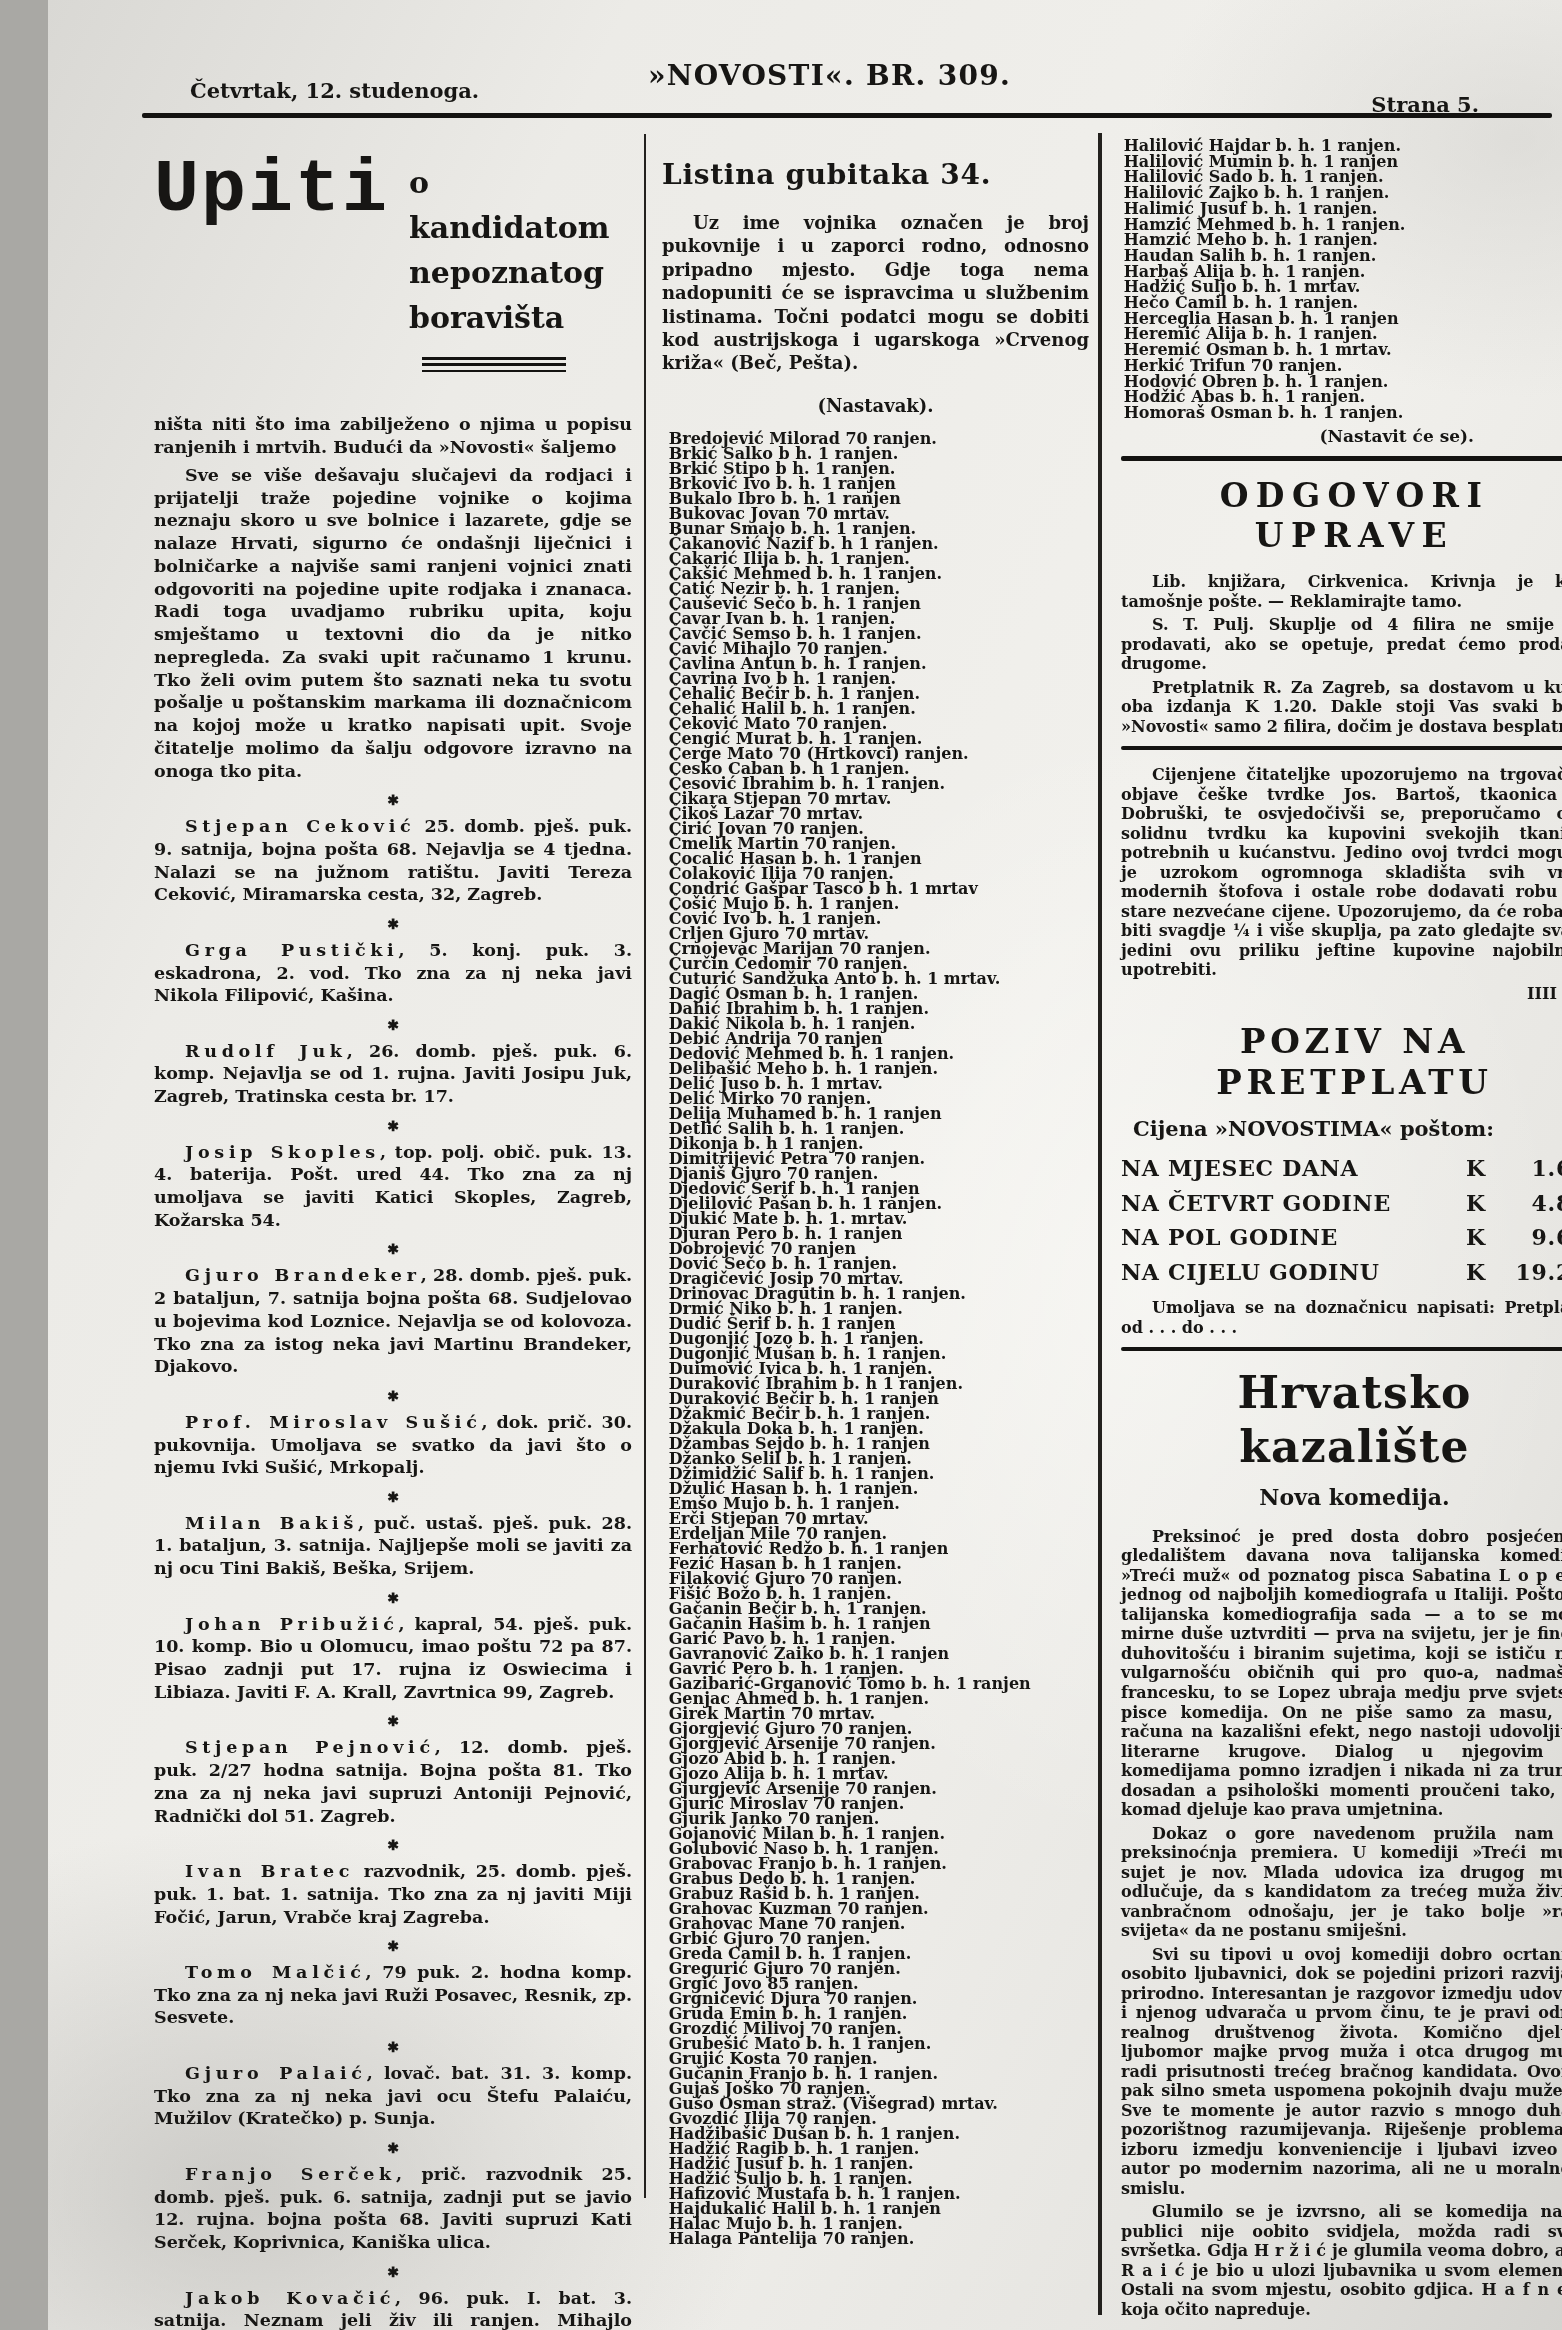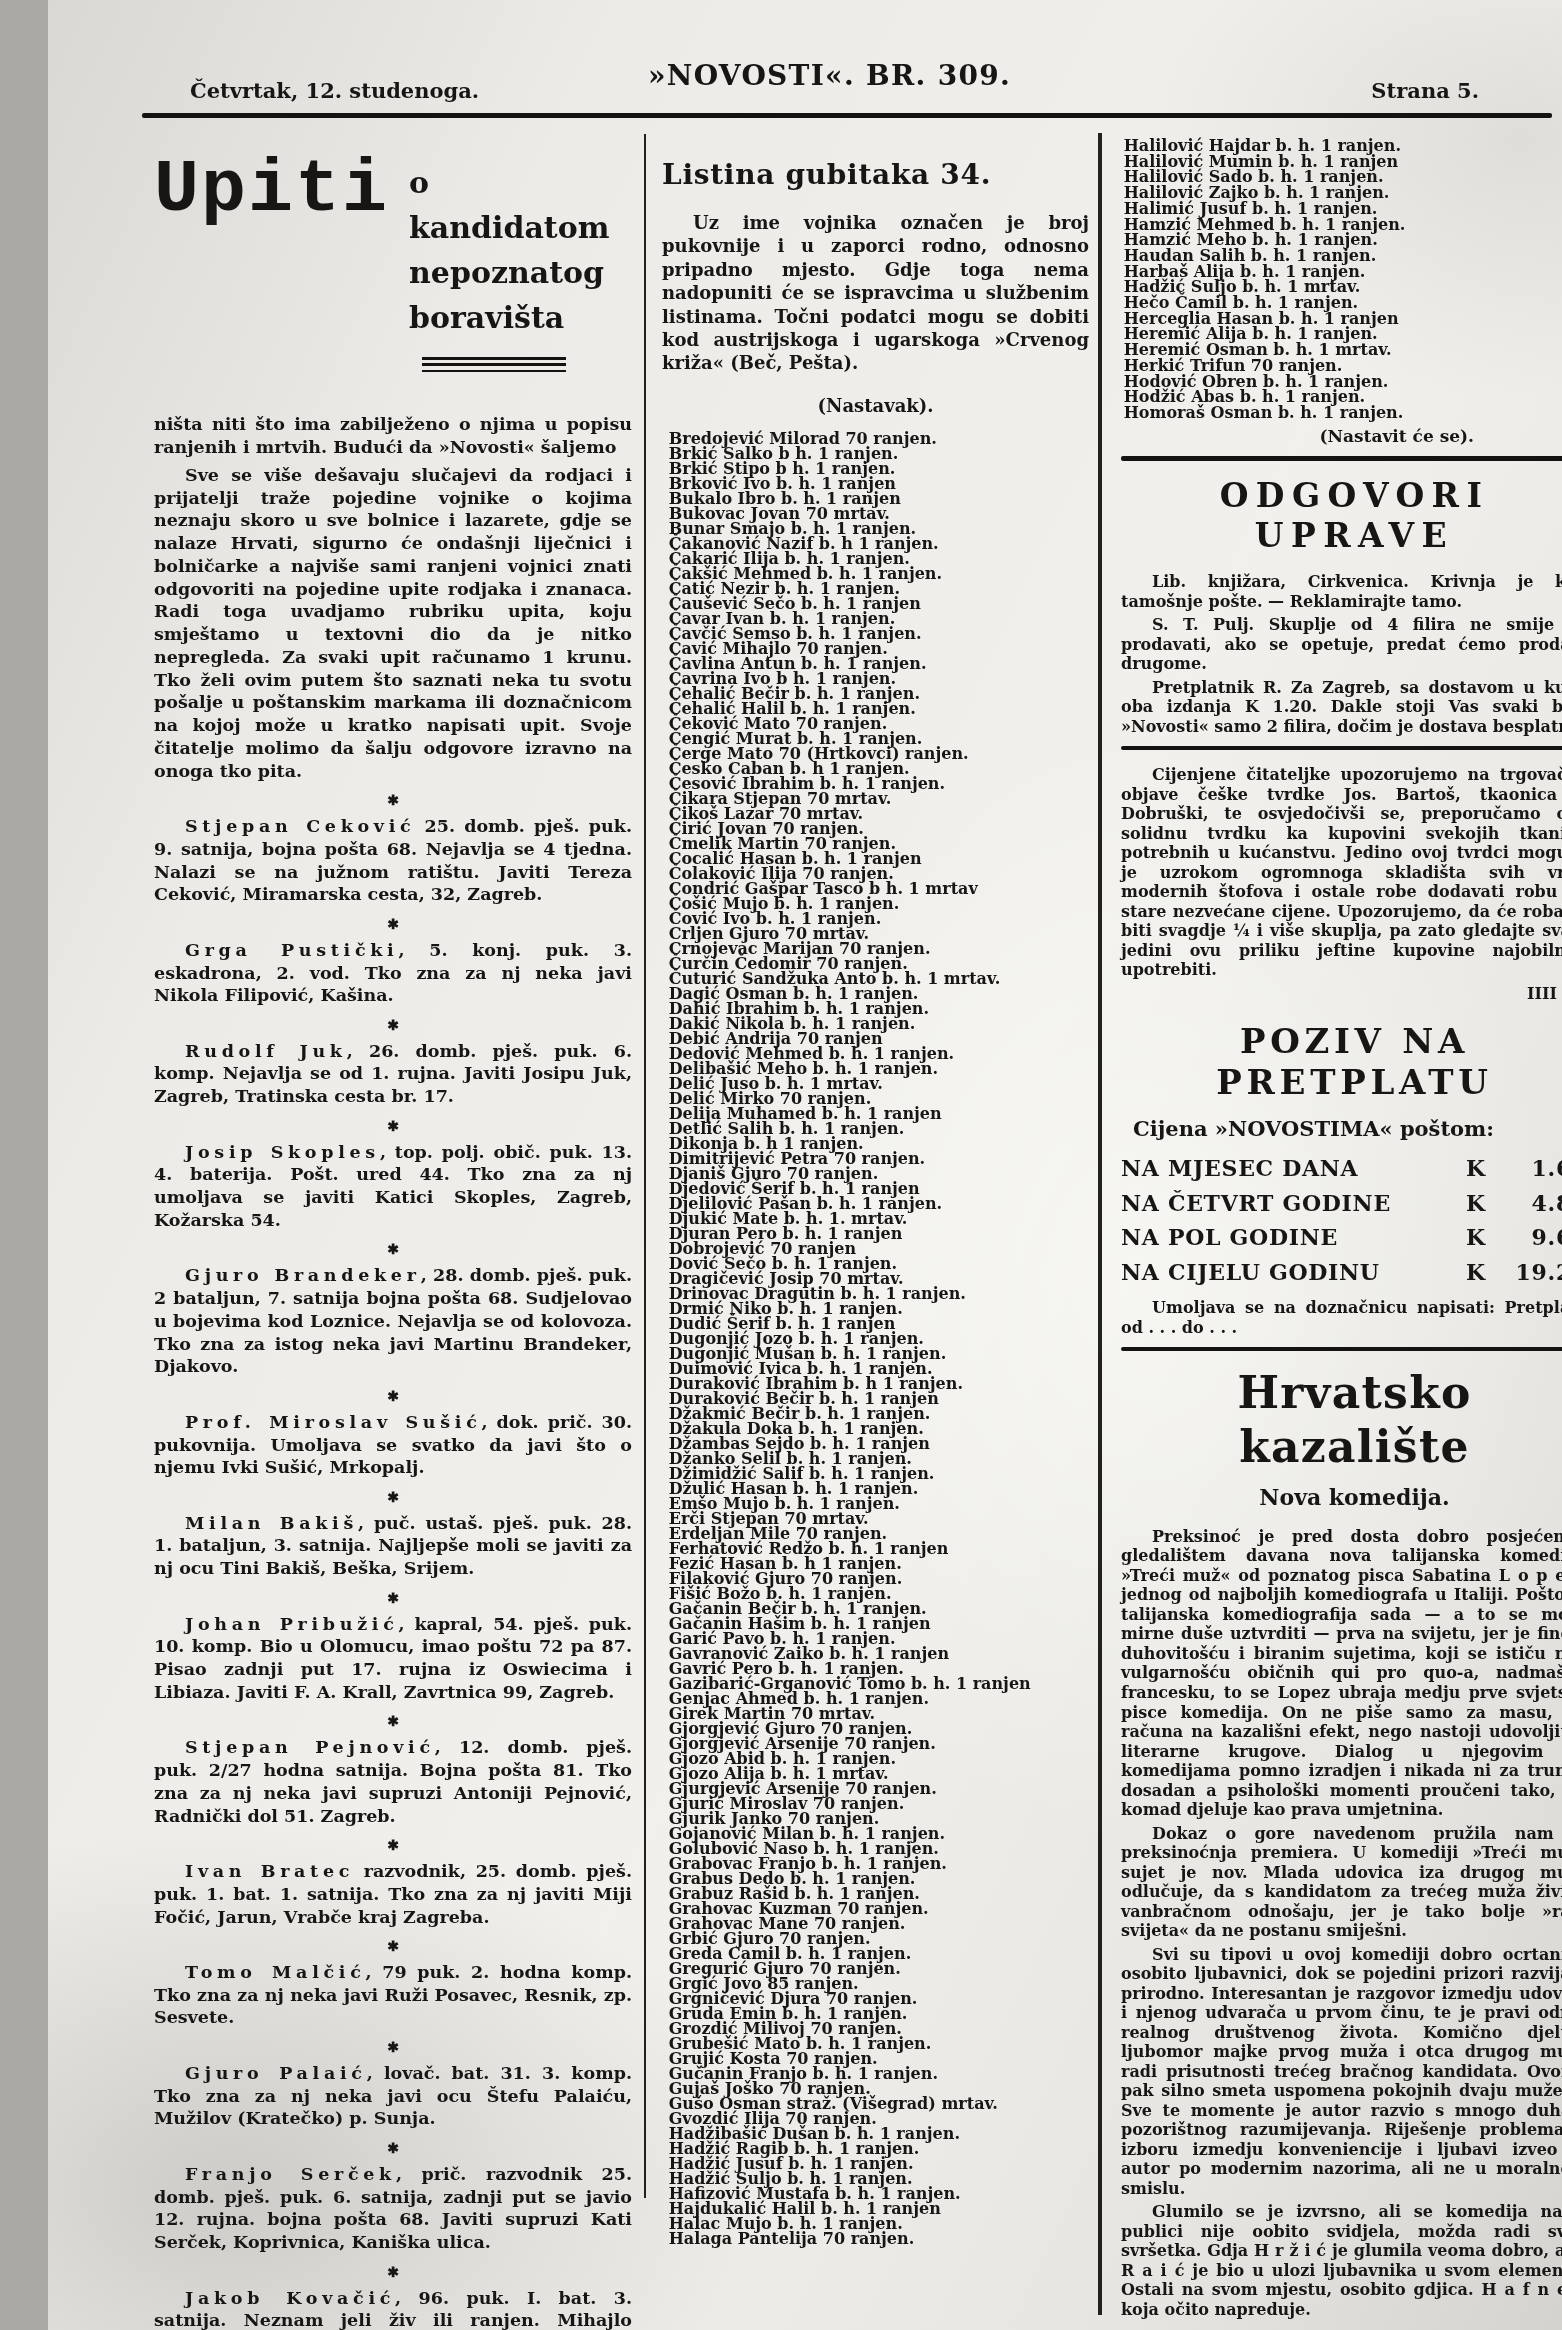--- a/index.html
+++ b/index.html
@@ -10,21 +10,21 @@
     background:
       radial-gradient(873px 604px at 12% 94%, rgba(175,174,170,.55) 0%, rgba(175,174,170,0) 60%),
       radial-gradient(671px 470px at 94% 6%, rgba(205,204,200,.5) 0%, rgba(205,204,200,0) 55%),
       radial-gradient(604px 806px at 70% 55%, rgba(255,255,252,.5) 0%, rgba(255,255,252,0) 70%),
       linear-gradient(115deg,#d9d8d4 0%,#ecebe7 22%,#f1f0ec 55%,#e6e5e1 82%,#d2d1cd 100%);
     margin-left: 48px;
   }
   
   .masthead-date{position:absolute;left:142px;top:78px;font-size:21px;font-weight:700;}
   .masthead-title{position:absolute;left:0;right:0;top:59px;text-align:center;font-size:28px;font-weight:700;letter-spacing:1.3px;}
-  .masthead-page{position:absolute;right:132px;top:78px;font-size:21px;font-weight:700;}
+  .masthead-page{position:absolute;right:132px;top:92px;font-size:21px;font-weight:700;}
   .rule-masthead{position:absolute;left:94px;right:59px;top:113px;height:5.4px;background:#141311;border-radius:2px;}
   
   .vrule{position:absolute;background:#23211e;}
   .vrule-1{left:596px;top:134px;width:2px;height:2064px;}
   .vrule-2{left:1050px;top:133px;width:4px;height:2182px;}
   
   .col{position:absolute;text-align:justify;}
   .col-left{left:106px;top:156px;width:478px;font-size:17.5px;line-height:1.3;font-weight:700;}
   .col-mid{left:614px;top:158px;width:427px;}
   .col-right{left:1073px;top:138px;width:467px;font-size:16px;line-height:1.22;font-weight:700;}

